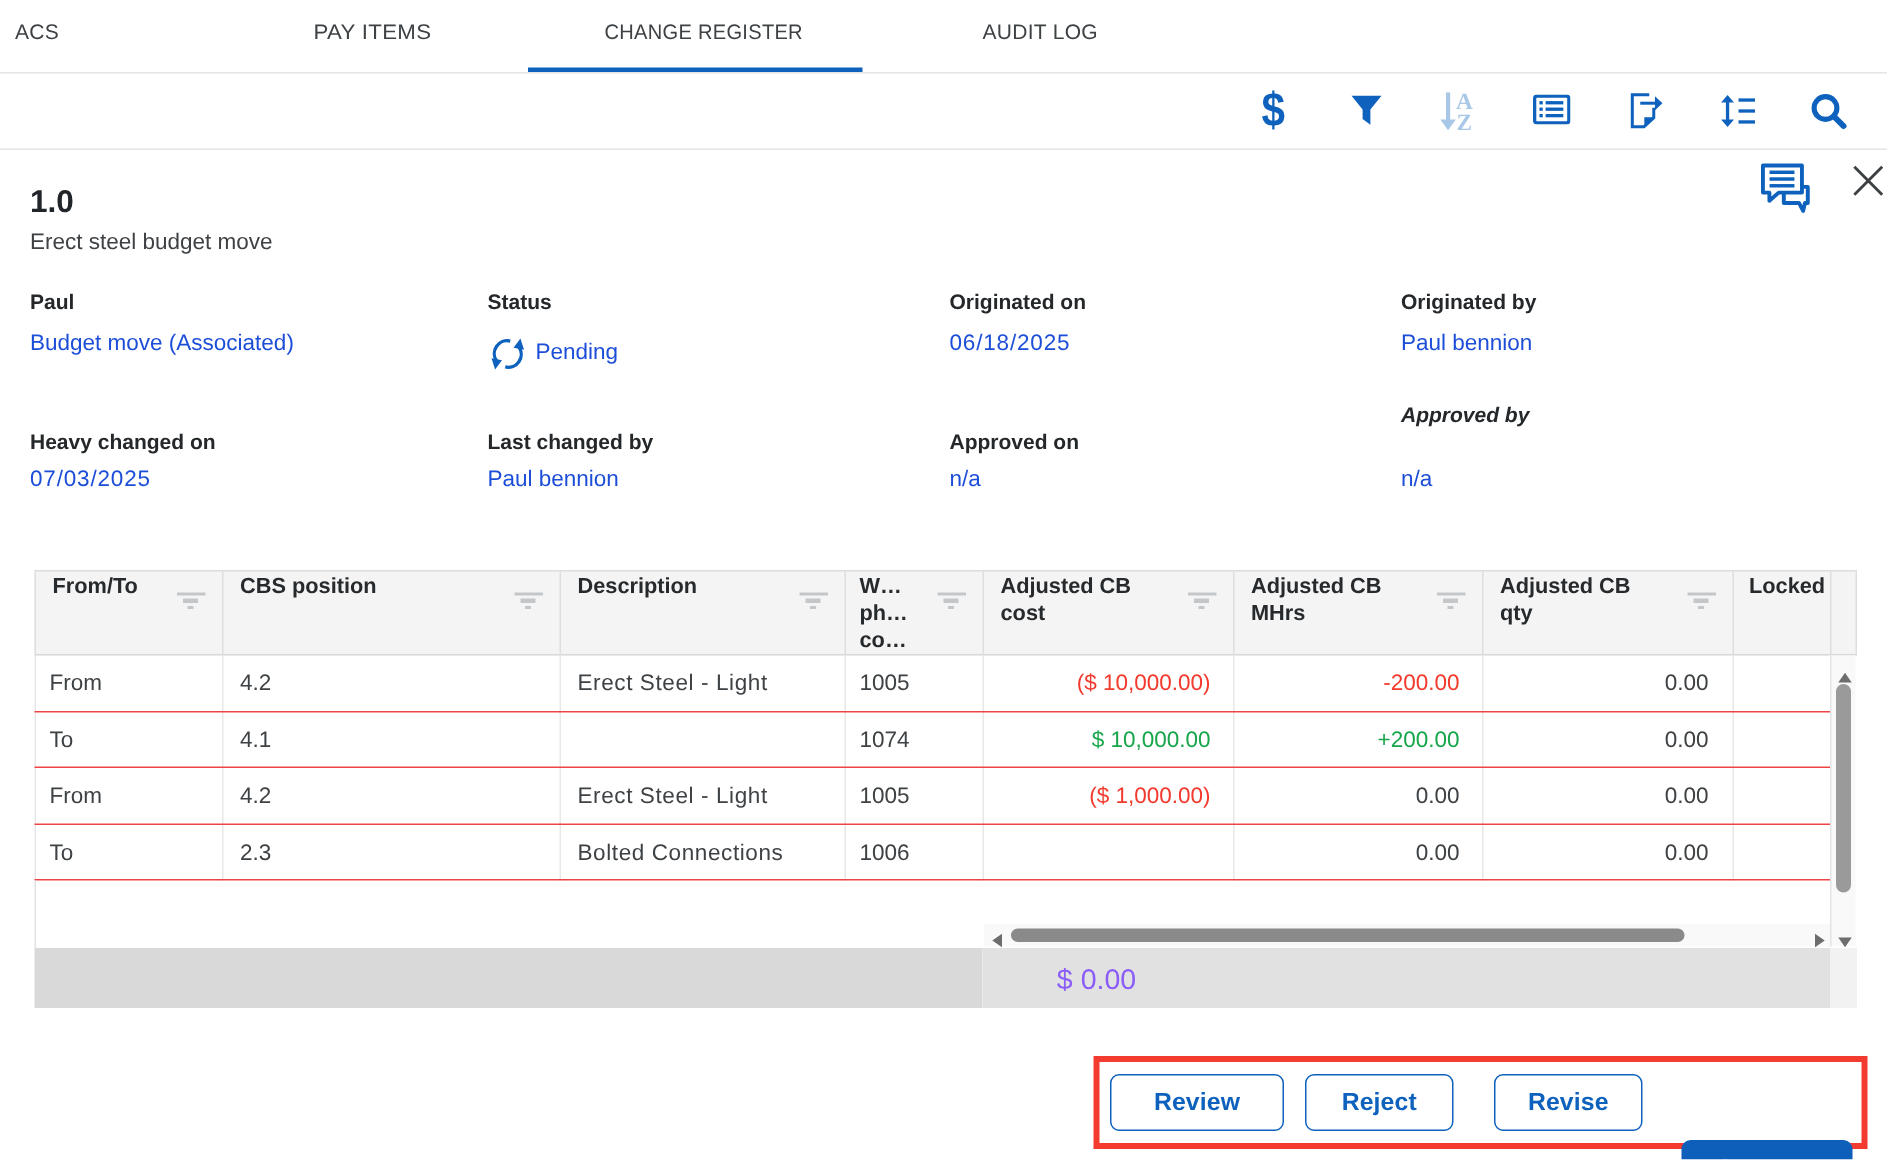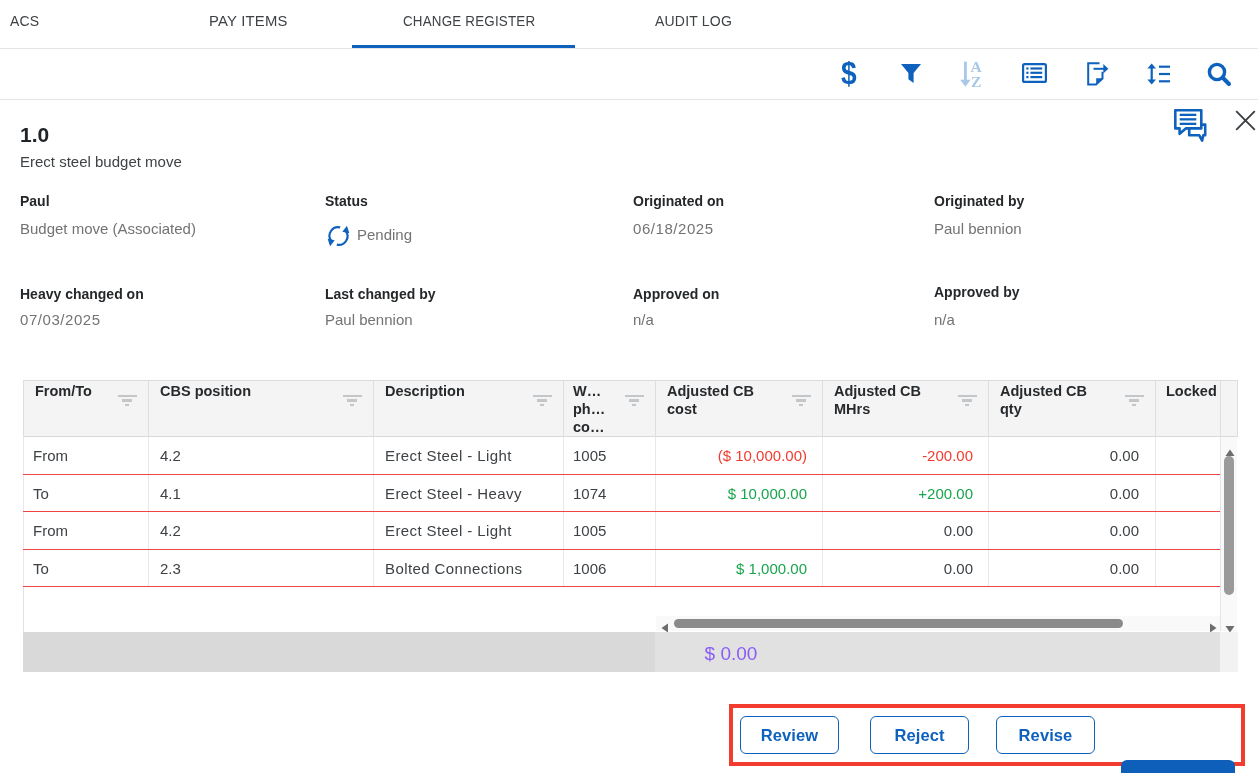--- a/index.html
+++ b/index.html
@@ -2,21 +2,21 @@
 <html><head>
 <meta charset="utf-8">
 <style>
 * { margin:0; padding:0; box-sizing:border-box; }
 html,body { background:#fff; }
 body { font-family:"Liberation Sans", sans-serif; }
 #app { position:relative; width:1258px; height:773px; background:#fff; overflow:hidden; }
 .abs { position:absolute; }
 .tablabel { position:absolute; top:13px; font-size:14px; font-weight:500; color:#3e4245; letter-spacing:.2px; white-space:nowrap; }
 .lbl { position:absolute; font-size:14px; font-weight:700; color:#25282a; white-space:nowrap; }
-.val { position:absolute; font-size:15px; color:#737373; white-space:nowrap; }
+.val { position:absolute; font-size:15px; color:#1d4ed8; white-space:nowrap; }
 .d { letter-spacing:.55px; }
 .hline { position:absolute; left:0; width:1258px; height:1px; background:#e4e4e4; }
 .btn { position:absolute; top:716px; height:38px; border-radius:6px; font-size:16.5px; font-weight:700; line-height:36px; text-align:center; letter-spacing:.1px; }
 .btn.o { border:1px solid #0e62bd; color:#0e62bd; background:#fff; }
 .btn.f { background:#0d5fba; color:#fff; line-height:38px; }
 .ticon { position:absolute; top:51px; width:46px; height:46px; display:flex; align-items:center; justify-content:center; }
 .hcell { position:absolute; top:2px; font-size:14.5px; font-weight:700; color:#272a2c; white-space:nowrap; line-height:19px; }
 .vline { position:absolute; top:1px; width:1px; height:56px; background:#dedede; }
 .fic { position:absolute; top:15px; width:19px; height:12px; }
 .fic::before { content:""; position:absolute; left:0; top:0; width:19px; height:2.4px; background:#c4c7ca; }
@@ -129,21 +129,21 @@
       <path fill="#0e62bd" d="M22.4 8.8 L15.7 7.5 L20.1 1.6 z"></path>
     </svg>
   </div>
   <div class="val" style="left:357px; top:226px;">Pending</div>
   <div class="val d" style="left:633px; top:220px;">06/18/2025</div>
   <div class="val" style="left:934px; top:220px;">Paul bennion</div>
 
   <div class="lbl" style="left:20px;  top:286px;">Heavy changed on</div>
   <div class="lbl" style="left:325px; top:286px;">Last changed by</div>
   <div class="lbl" style="left:633px; top:286px;">Approved on</div>
-  <div class="lbl" style="left:934px; top:284px;">Approved by</div>
+  <div class="lbl" style="left:934px; top:268px;font-style:italic;">Approved by</div>
   <div class="val d" style="left:20px;  top:310.5px;">07/03/2025</div>
   <div class="val" style="left:325px; top:311px;">Paul bennion</div>
   <div class="val" style="left:633px; top:311px;">n/a</div>
   <div class="val" style="left:934px; top:311px;">n/a</div>
 
   <div id="table" class="abs" style="left:23px; top:380px; width:1215px; height:292px;">
 
     <div class="abs" style="left:0; top:0; width:1215px; height:57px; background:#f4f4f5; border-top:1px solid #dcdcdc; border-bottom:1px solid #d9d9d9;"></div>
     <div class="hcell" style="left:12px;">From/To</div>
     <div class="hcell" style="left:137px;">CBS position</div>
@@ -201,40 +201,39 @@
         <div class="c c2">4.2</div>
         <div class="c c3">Erect Steel - Light</div>
         <div class="c c4">1005</div>
       <div class="c c5 red">($ 10,000.00)</div>
         <div class="c c6 red">-200.00</div>
         <div class="c c7">0.00</div>
     </div>
     <div class="trow" style="top:94.5px;">
       <div class="c c1">To</div>
         <div class="c c2">4.1</div>
-        <div class="c c3">Erect Steel - Heavy</div>
         <div class="c c4">1074</div>
       <div class="c c5 grn">$ 10,000.00</div>
         <div class="c c6 grn">+200.00</div>
         <div class="c c7">0.00</div>
     </div>
     <div class="trow" style="top:132px;">
       <div class="c c1">From</div>
         <div class="c c2">4.2</div>
         <div class="c c3">Erect Steel - Light</div>
         <div class="c c4">1005</div>
+      <div class="c c5 red">($ 1,000.00)</div>
         <div class="c c6">0.00</div>
         <div class="c c7">0.00</div>
     </div>
     <div class="trow" style="top:169.5px;">
       <div class="c c1">To</div>
         <div class="c c2">2.3</div>
         <div class="c c3">Bolted Connections</div>
         <div class="c c4">1006</div>
-      <div class="c c5 grn">$ 1,000.00</div>
         <div class="c c6">0.00</div>
         <div class="c c7">0.00</div>
     </div>
     <div class="abs" style="left:0; top:207px; width:1px; height:45px; background:#e2e2e2;"></div>
 
     <div class="abs" style="left:633px; top:236px; width:564px; height:15px; background:#f9f9f9;"></div>
     <div class="abs" style="left:638px; top:239px;"><svg width="8" height="10" viewBox="0 0 8 10">
           <path d="M7 0.5 L7 9.5 L0.5 5 z" fill="#6d6d6d"></path>
         </svg></div>
     <div class="abs" style="left:1186px; top:239px;"><svg width="8" height="10" viewBox="0 0 8 10">
@@ -251,17 +250,17 @@
         </svg></div>
     <div class="abs" style="left:1201px; top:76px; width:10px; height:139px; border-radius:5px; background:#9a9a9a;"></div>
 
     <div class="abs" style="left:0; top:252px; width:632px; height:40px; background:#d9d9d9;"></div>
     <div class="abs" style="left:632px; top:252px; width:565px; height:40px; background:#e1e1e1;"></div>
     <div class="abs" style="left:1197px; top:252px; width:18px; height:40px; background:#f2f2f2;"></div>
     <div class="abs" style="left:632px; top:254px; width:152px; height:40px; line-height:40px; text-align:center; font-size:19px; color:#8b5cf6;">$ 0.00</div>
   </div>
 
   <div class="abs" style="left:729px; top:704px; width:516px; height:62px; border:4px solid #f43b30;"></div>
-  <div class="btn o" style="left:740px; width:99px;">Review</div>
+  <div class="btn o" style="left:740px; width:116px;">Review</div>
   <div class="btn o" style="left:870px; width:99px;">Reject</div>
   <div class="btn o" style="left:996px; width:99px;">Revise</div>
   <div class="btn f" style="left:1121px; width:114px;margin-top:44px;">Approve</div>
 </div>
 
 </body></html>

